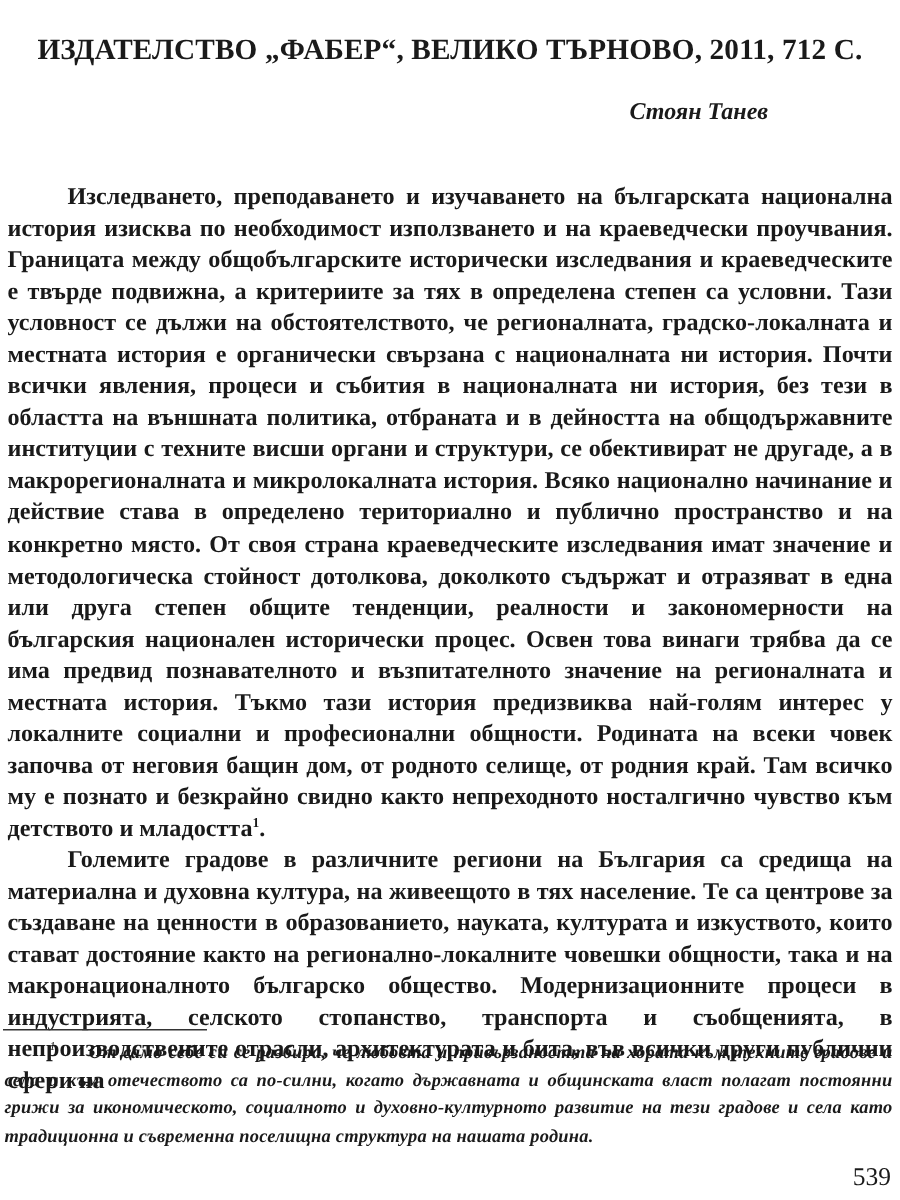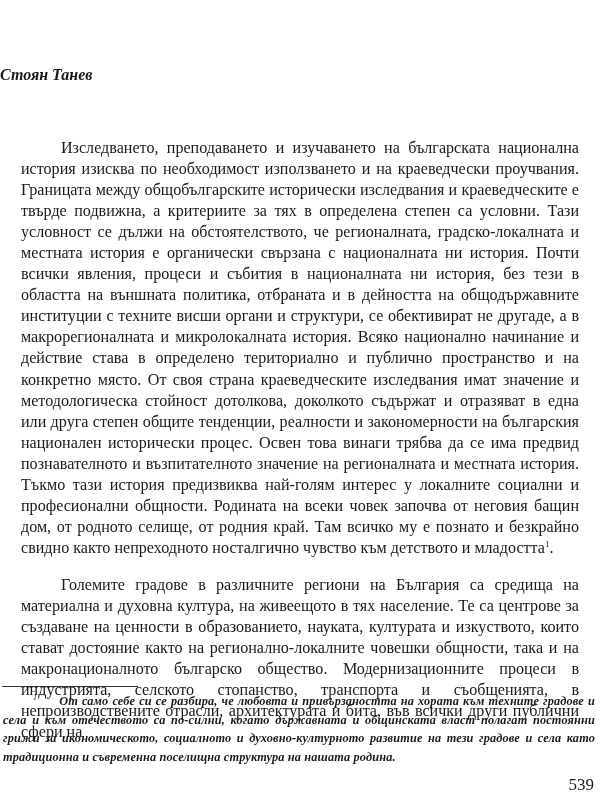--- a/index.html
+++ b/index.html
@@ -4,39 +4,40 @@
 <style>
   html, body { margin: 0; padding: 0; background: #ffffff; }
   body { width: 600px; height: 800px; overflow: hidden; position: relative;
          font-family: "Liberation Serif", "DejaVu Serif", serif; color: #1a1a1a; }
   .page { position: absolute; left: 0; top: 0; width: 600px; height: 800px; }
   .title { position: absolute; left: 0; width: 600px; text-align: center;
            font-weight: bold; font-size: 19.5px; line-height: 22px; letter-spacing: 0.1px; }
   .title.l1 { top: 1px; }
   .title.l2 { top: 23px; }
   .title .it { font-style: italic; }
-  .author { position: absolute; top: 65px; left: 0; width: 512px; text-align: left;
+  .author { position: absolute; top: 65px; left: 0; width: 512px; text-align: right;
             font-style: italic; font-weight: bold; font-size: 16px; line-height: 20px; }
   .body { position: absolute; top: 121px; left: 5px; width: 590px;
           font-size: 16.1px; line-height: 21.05px; text-align: justify; }
-  .body p { margin: 16px; text-indent: 40px; }
+  .body p { margin: 0; text-indent: 40px; font-weight: bold; }
   .body sup { font-size: 9px; line-height: 0; vertical-align: 6px; }
   .fn-rule { position: absolute; top: 686px; left: 2px; width: 136px; height: 1px; background: #333; }
   .footnote { position: absolute; top: 692px; left: 3px; width: 592px;
               font-size: 12.3px; line-height: 18.6px; font-weight: bold; text-align: justify;
               letter-spacing: 0.15px; }
   .footnote p { margin: 0; text-indent: 30px; font-style: italic; }
   .footnote .fn-mark { font-size: 8px; vertical-align: 5px; line-height: 0; margin-right: 22px; font-weight: normal; }
   .pageno { position: absolute; top: 775px; right: 6px; font-size: 17px; line-height: 20px; }
 </style>
 </head>
 <body>
 
 <div class="page">
 
+  <div class="title l2">ИЗДАТЕЛСТВО „ФАБЕР“, ВЕЛИКО ТЪРНОВО, 2011, 712 С.</div>
 
   <div class="author">Стоян Танев</div>
 
   <div class="body">
     <p><span>Изследването, преподаването и изучаването на българската национална история изисква по необходимост използването и на краеведчески проучвания. Границата между общобългарските исторически изследвания и краеведческите е твърде подвижна, а критериите за тях в определена степен са условни. Тази условност се дължи на обстоятелството, че регионалната, градско-локалната и местната история е органически свързана с националната ни история. Почти всички явления, процеси и събития в националната ни история, без тези в областта на външната политика, отбраната и в дейността на общодържавните институции с техните висши органи и структури, се обективират не другаде, а в макрорегионалната и микролокалната история. Всяко национално начинание и действие става в определено териториално и публично пространство и на конкретно място. От своя страна краеведческите изследвания имат значение и методологическа стойност дотолкова, доколкото съдържат и отразяват в една или друга степен общите тенденции, реалности и закономерности на българския национален исторически процес. Освен това винаги трябва да се има предвид познавателното и възпитателното значение на регионалната и местната история. Тъкмо тази история предизвиква най-голям интерес у локалните социални и професионални общности. Родината на всеки човек започва от неговия бащин дом, от родното селище, от родния край. Там всичко му е познато и безкрайно свидно както непреходното носталгично чувство към детството и младостта</span><sup>1</sup><span>.</span></p>
     <p>Големите градове в различните региони на България са средища на материална и духовна култура, на живеещото в тях население. Те са центрове за създаване на ценности в образованието, науката, културата и изкуството, които стават достояние както на регионално-локалните човешки общности, така и на макронационалното българско общество. Модернизационните процеси в индустрията, селското стопанство, транспорта и съобщенията, в непроизводствените отрасли, архитектурата и бита, във всички други публични сфери на</p>
   </div>
 
   <div class="fn-rule"></div>
 

